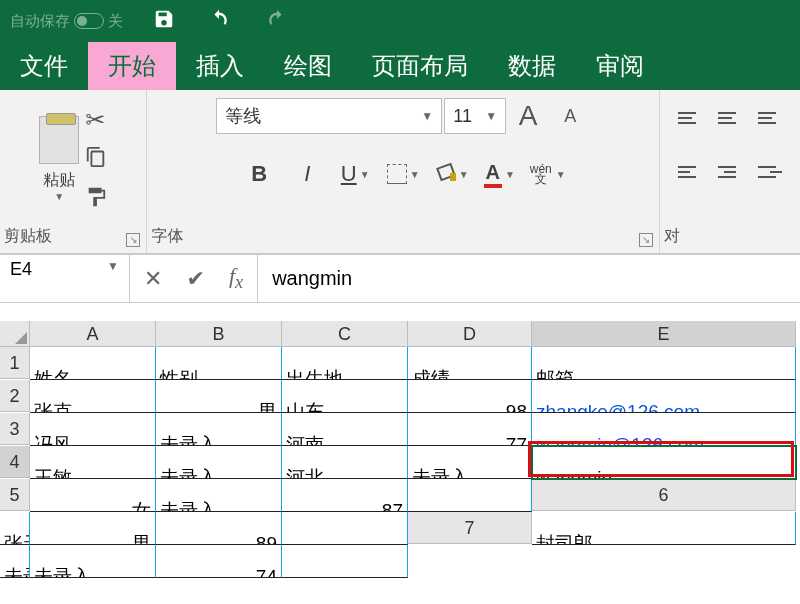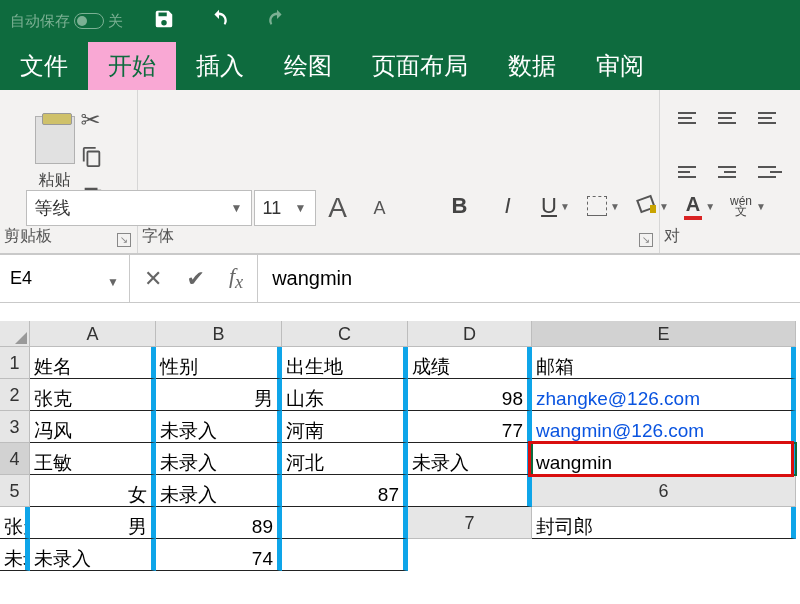--- a/index.html
+++ b/index.html
@@ -116,21 +116,21 @@
     position:absolute;
     left:6px; top:-4px;
     width:28px; height:10px;
     border:1px solid #999;
     background:#cfc16a;
     border-radius:2px;
   }
   .clip-col { display:flex; flex-direction: column; gap: 12px; padding-top: 2px; }
   .clip-col span { font-size: 24px; color:#555; cursor:pointer; }
   
-  .font-body { gap: 36px; align-items: flex-end; padding: 6px 8px 0 8px; }
+  .font-body { flex-direction: column; gap: 20px; align-items: center; padding: 6px 8px 0 8px; }
   .font-row1 { display:flex; align-items:center; gap: 2px; }
   .drop {
     height: 36px;
     background:#fff;
     border:1px solid #bdbdbd;
     display:flex; align-items:center;
     padding:0 8px;
     font-size:18px;
     color:#333;
   }
@@ -188,22 +188,22 @@
   
   .namebox-row {
     height: 48px;
     border-bottom: 1px solid #c9c9c9;
     display:flex;
     align-items:stretch;
   }
   .namebox {
     width:130px;
     border-right:1px solid #c9c9c9;
-    display:flex; align-items:flex-end;
-    padding:13px 10px;
+    display:flex; align-items:flex-start;
+    padding:4px 10px;
     font-size:18px;
     background:#fff;
   }
   .namebox .caret { margin-left:auto; color:#666; font-size:12px; }
   .fx-controls {
     display:flex; align-items:center;
     border-right:1px solid #c9c9c9;
     padding:0 14px;
     gap:24px;
     color:#666;
@@ -247,24 +247,24 @@
     background:#e6e6e6;
     border-right:1px solid #bdbdbd;
     border-bottom:1px solid #bdbdbd;
     text-align:center;
     font-size:18px;
     color:#333;
     height:32px; line-height:32px;
   }
   .rowhdr.sel { background:#d2d2d2; }
   .cell {
-    border-right:5px solid #0ea5e9;
+    border-right:1px solid #0ea5e9;
     border-bottom:1px solid #222;
     height:32px;
-    padding:4px 4px;
+    padding:16px 4px;
     font-size:19px;
     line-height:32px;
     color:#000;
     white-space:nowrap;
     overflow:hidden;
   }
   .cell.right { text-align:right; }
   .cell.link { color:#0a54e0; }
   .cell.active {
     outline:2px solid #0e6b3e;

